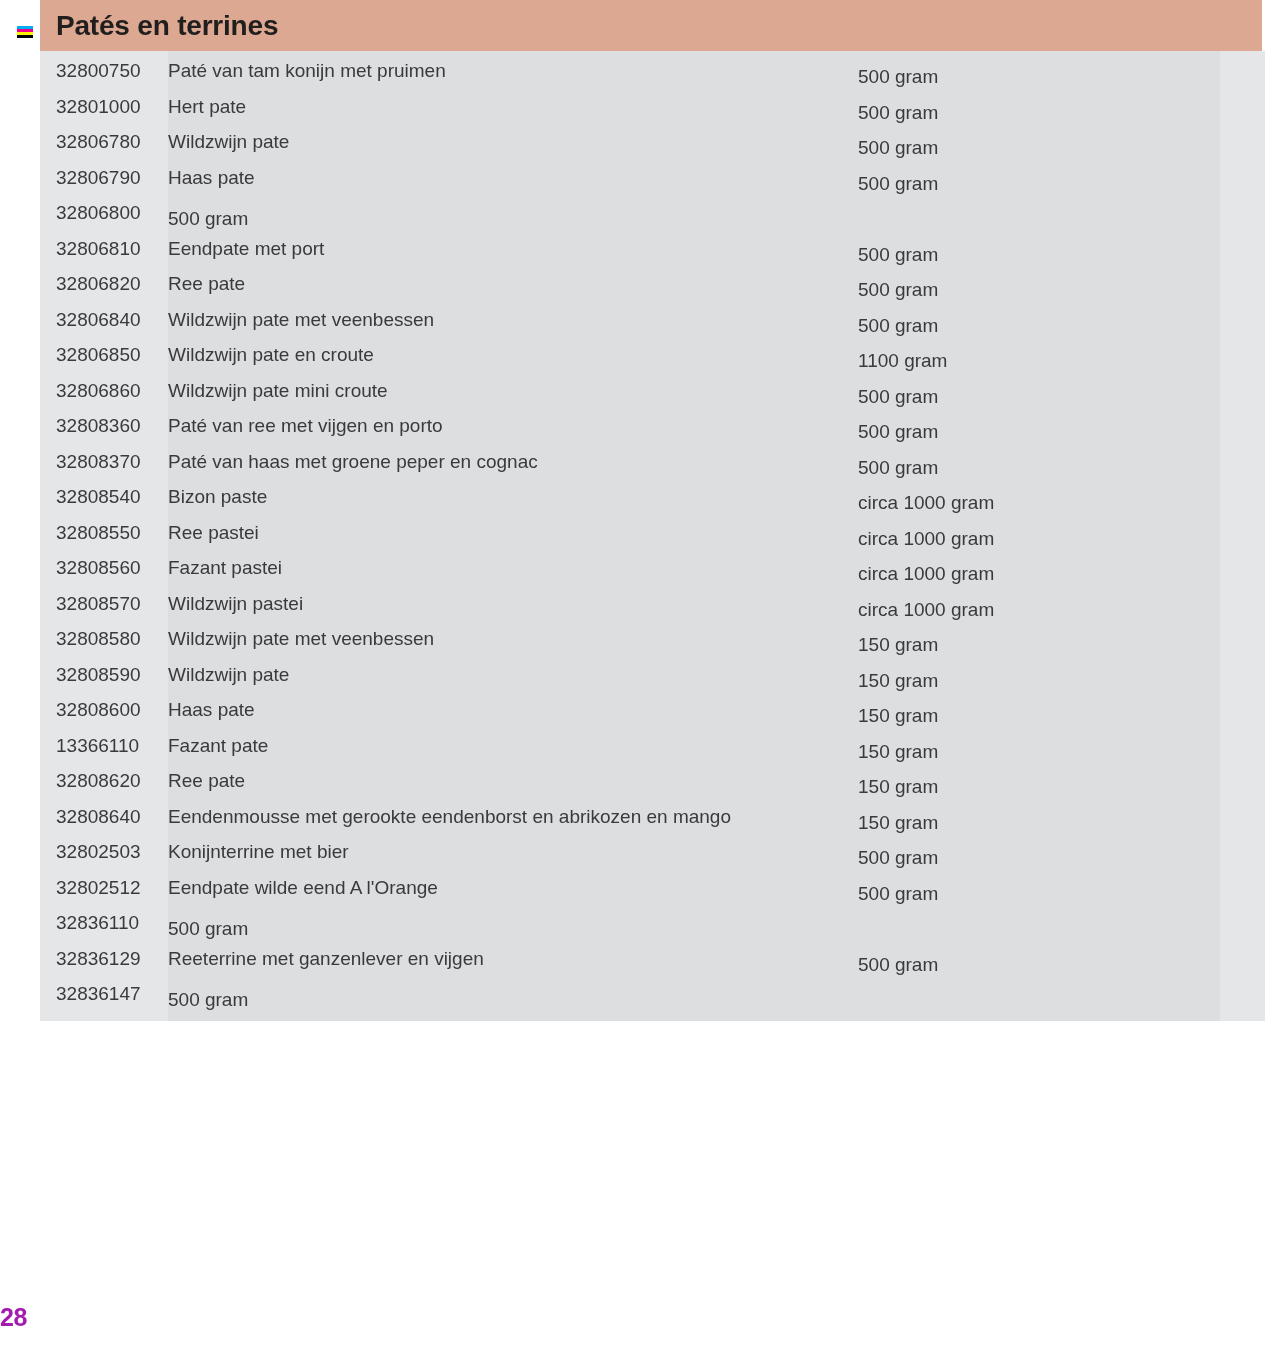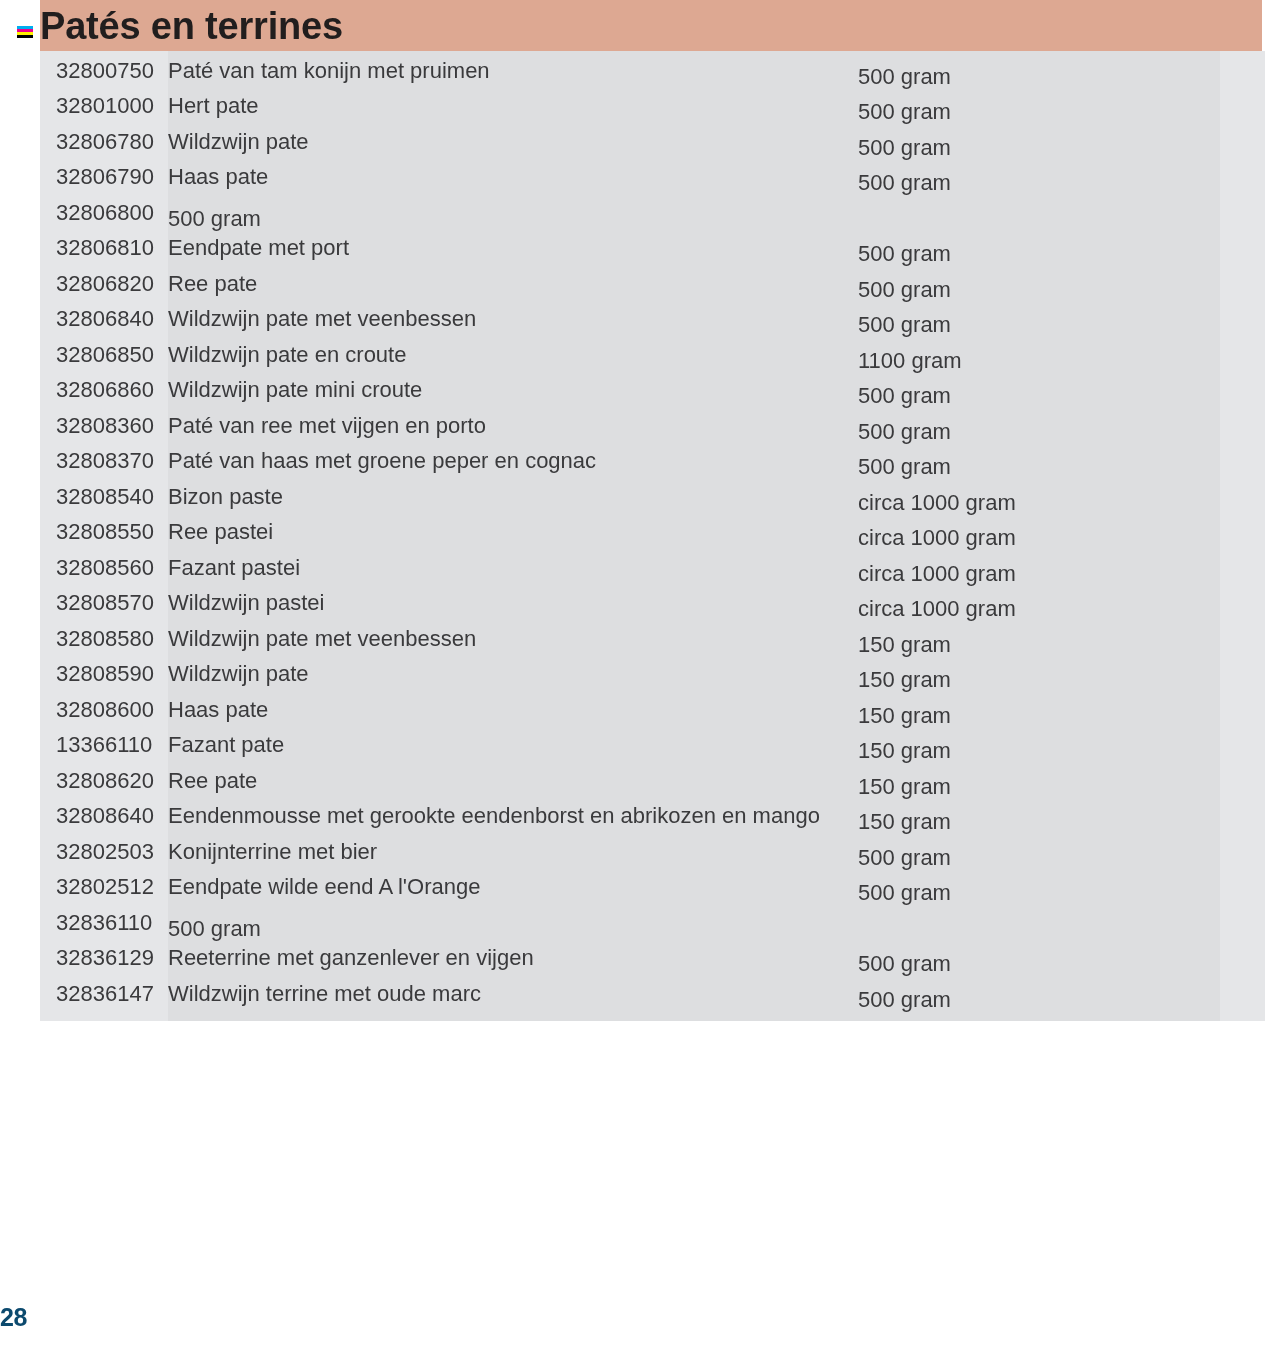--- a/index.html
+++ b/index.html
@@ -40,24 +40,25 @@
 
   
   #section-header {
     height: 51px;
     background: #dda892;
     display: flex;
     align-items: center;
     width: 1222px;
   }
   #section-title {
-    font-size: 38px;
+    font-size: 28px;
     font-weight: bold;
     color: #211e1e;
     letter-spacing: -0.2px;
+    padding-left: 16px;
     line-height: 1;
     white-space: nowrap;
   }
 
   
   #table-body {
     position: relative;
     background: #e5e6e8;      
     padding-top: 2px;
     padding-bottom: 9px;
@@ -85,21 +86,21 @@
 
   #rows {
     position: relative;
     z-index: 2;
   }
 
   .row {
     display: flex;
     align-items: center;
     height: 35.5px;
-    font-size: 22px;
+    font-size: 19px;
     color: #3a3a3c;
     line-height: 1;
   }
   .cell-code {
     width: 128px;
     flex: 0 0 128px;
     padding-left: 16px;
     box-sizing: border-box;
     white-space: nowrap;
   }
@@ -116,21 +117,21 @@
     margin-top: 12px;
   }
 
   
   #page-number {
     position: absolute;
     left: 0px;
     top: 1305px;
     font-size: 25px;
     font-weight: bold;
-    color: #0c4a6e;
+    color: #a21caf;
     letter-spacing: -0.5px;
     line-height: 1;
   }
 </style>
 </head>
 <body>
 
 <div id="corner-marker">
   <span class="band c1"></span>
   <span class="band c2"></span>
@@ -271,21 +272,20 @@
           <div class="cell-code">32836110</div>
           <div class="cell-weight">500 gram</div>
         </div>
         <div class="row">
           <div class="cell-code">32836129</div>
           <div class="cell-name">Reeterrine met ganzenlever en vijgen</div>
           <div class="cell-weight">500 gram</div>
         </div>
         <div class="row">
           <div class="cell-code">32836147</div>
-          <div class="cell-name">Wildzwijn terrine met oude marc</div>
           <div class="cell-weight">500 gram</div>
         </div>
       </div>
   </div>
 
 </div>
 
 <div id="page-number">28</div>
 
 </body></html>

